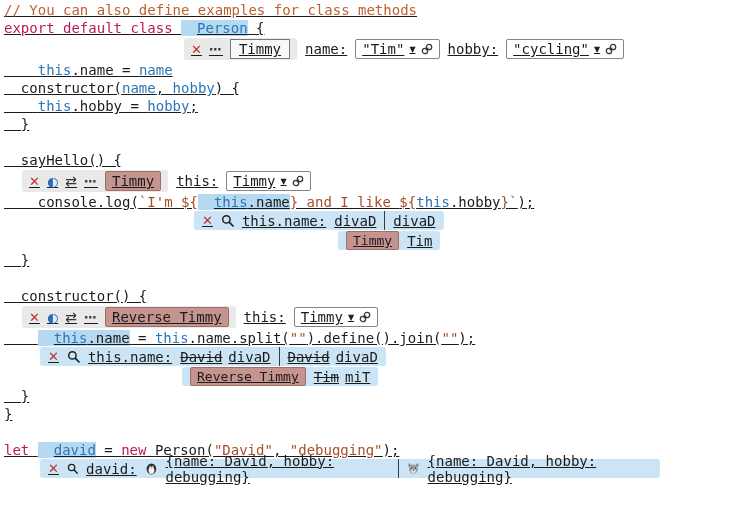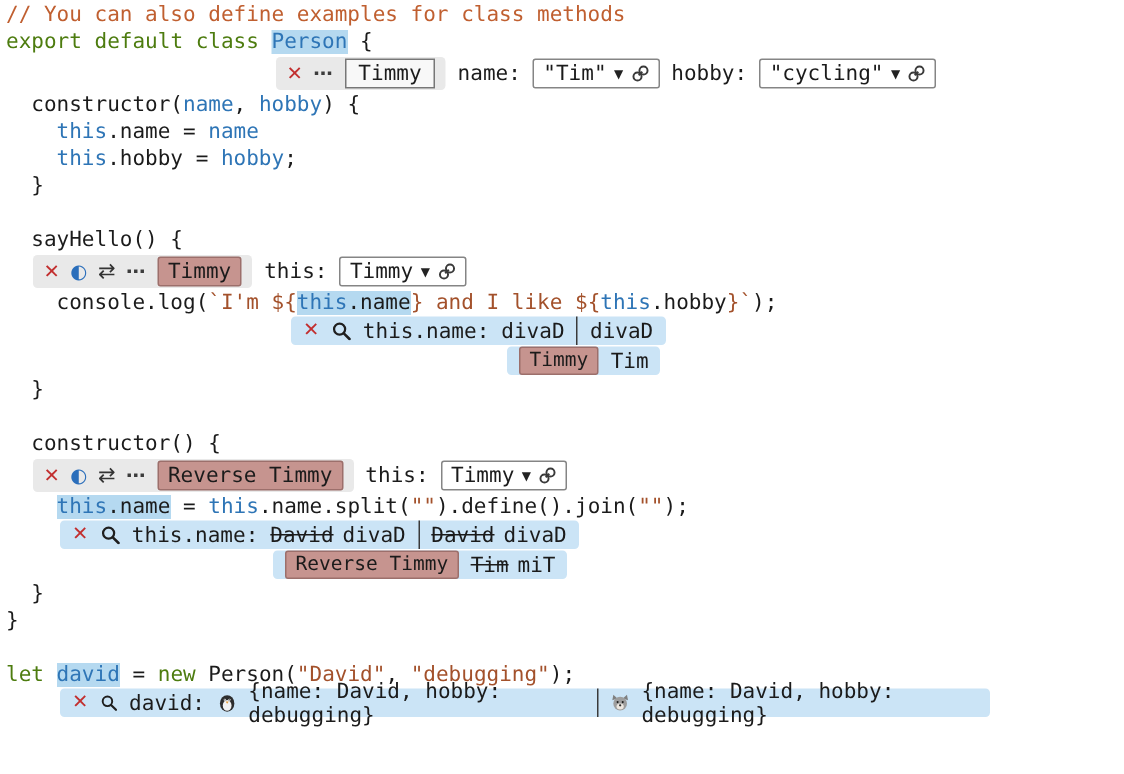--- a/index.html
+++ b/index.html
@@ -1,23 +1,23 @@
 <!DOCTYPE html>
 <html><head>
 <meta charset="utf-8">
 <style>
   html,body{margin:0;padding:0;background:#ffffff;}
   .editor{width:660px;height:516px;box-sizing:border-box;overflow:hidden;padding:1px 0 0 4px;
-    font-family:"DejaVu Sans Mono","Liberation Mono",monospace;font-size:14px;color:#1b1b1b;}
+    font-family:"DejaVu Sans Mono","Liberation Mono",monospace;font-size:14px;color:#1b1b1b;text-decoration:underline;}
   .code-line{white-space:pre;height:18px;line-height:18px;}
-  .tok-kw{color:#4d7c0f;}
+  .tok-kw{color:#be185d;}
   .tok-var{color:#2e75b6;}
   .tok-str{color:#a3512b;margin-top:32px;}
   .tok-comment{color:#c05f30;}
-  .hl{background:#b5d9f0;}
+  .hl{background:#b5d9f0;padding-left:16px;}
   .widget-row{display:flex;align-items:center;height:22px;margin:1px 0;column-gap:8px;}
   .toolbar{display:flex;align-items:center;height:22px;box-sizing:border-box;gap:7px;
     background:#e9e9e9;border-radius:3px;padding:0 7px;}
   .icon{font-family:"DejaVu Sans",sans-serif;line-height:1;}
   .icon-close{color:#c22f2f;font-weight:700;font-size:13px;cursor:pointer;}
   .icon-more{color:#3c3c3c;font-weight:700;font-size:13px;letter-spacing:1px;cursor:pointer;}
   .icon-toggle{color:#2a6ebb;font-size:13px;cursor:pointer;}
   .icon-swap{color:#333333;font-size:14px;cursor:pointer;}
   .badge{background:#c6948f;border:1px solid #9c6f6b;border-radius:2px;padding:0 6px;
     height:18px;line-height:18px;color:#1b1b1b;}
@@ -65,23 +65,23 @@
       <span>"cycling"</span>
       <span class="caret">▼</span>
       <svg class="mini-icon" width="12" height="12" viewBox="0 0 12 12">
           <circle cx="4" cy="8" r="2.7" fill="none" stroke="#3a3a3a" stroke-width="1.3"></circle>
           <circle cx="8" cy="4" r="2.7" fill="none" stroke="#3a3a3a" stroke-width="1.3"></circle>
           <line x1="4.8" y1="7.2" x2="7.2" y2="4.8" stroke="#3a3a3a" stroke-width="1.3"></line>
         </svg>
     </div>
   </div>
 
+  <div class="code-line"><span>    </span><span class="tok-var">this</span><span>.name = </span><span class="tok-var">name</span></div>
+
   <div class="code-line"><span>  constructor(</span><span class="tok-var">name</span><span>, </span><span class="tok-var">hobby</span><span>) {</span></div>
-
-  <div class="code-line"><span>    </span><span class="tok-var">this</span><span>.name = </span><span class="tok-var">name</span></div>
 
   <div class="code-line"><span>    </span><span class="tok-var">this</span><span>.hobby = </span><span class="tok-var">hobby</span><span>;</span></div>
 
   <div class="code-line"><span>  }</span></div>
 
   <div class="code-line"></div>
 
   <div class="code-line"><span>  sayHello() {</span></div>
 
   <div class="widget-row" style="margin-left:18px">

